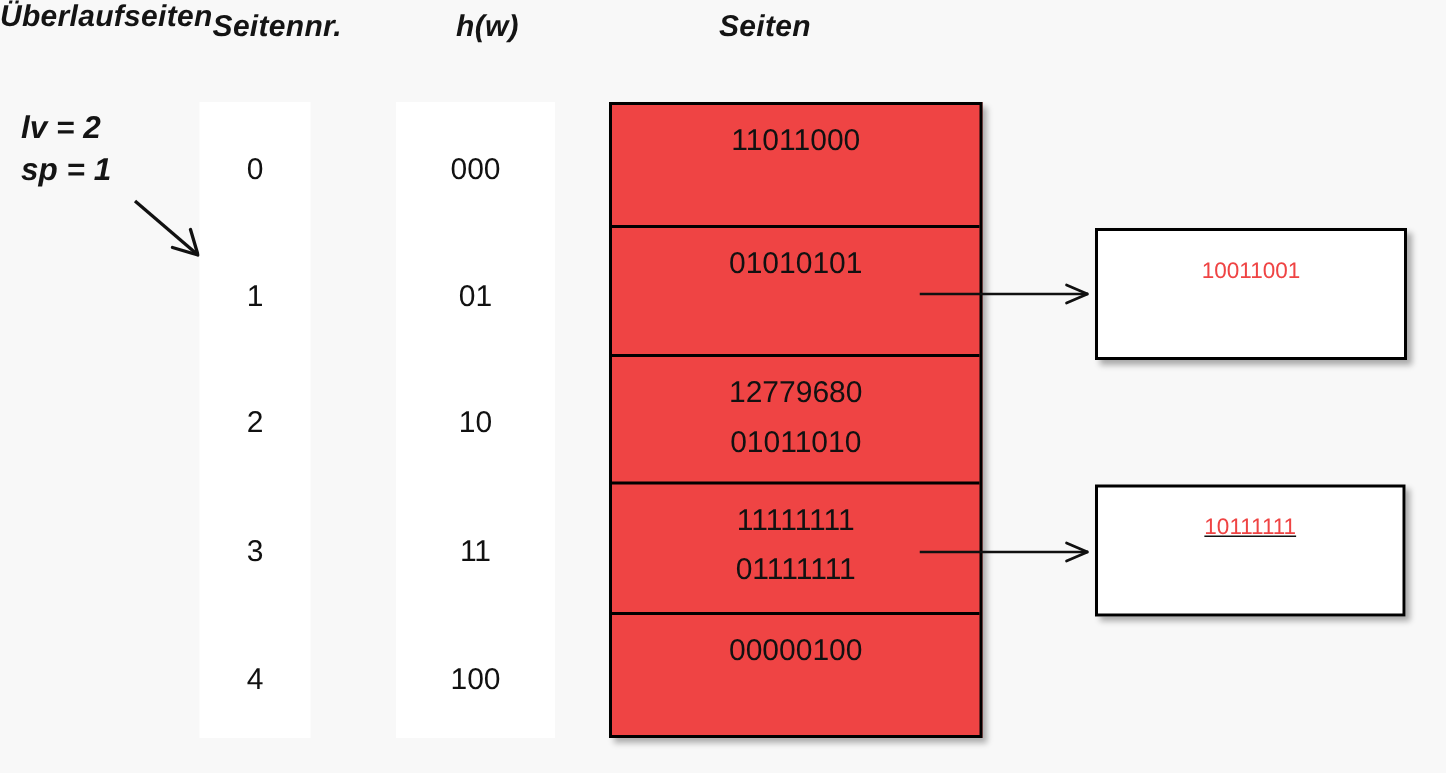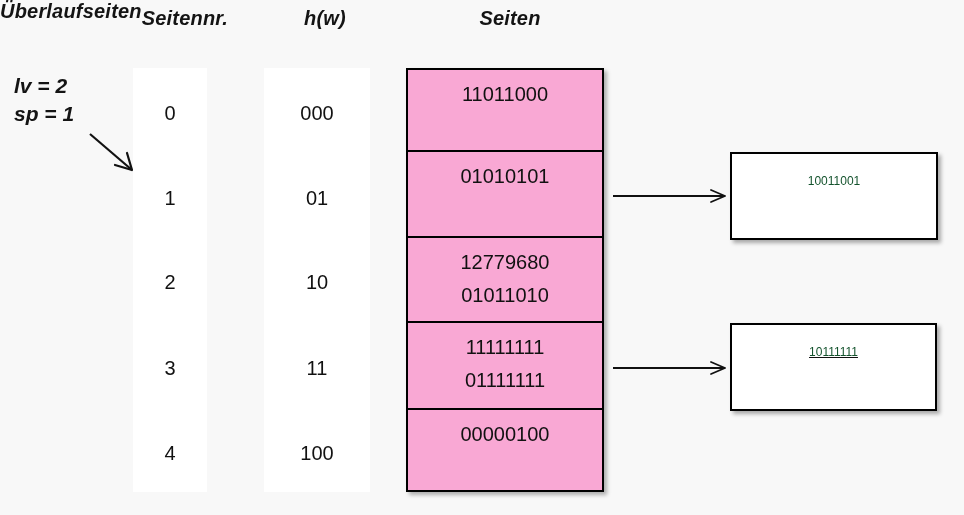--- a/index.html
+++ b/index.html
@@ -78,23 +78,23 @@
     font-weight: 500;
     line-height: 22px;
     color: #111111;
   }
 
   
   #pages-box {
     position: absolute;
     left: 406px;
     top: 68px;
-    width: 198px;
+    width: 249px;
     height: 424px;
-    background: #f9a8d4;
+    background: #ef4444;
     border: 2px solid #000000;
     box-sizing: border-box;
     box-shadow: 3px 3px 4px rgba(0,0,0,0.30);
   }
   .page-slot {
     position: absolute;
     left: 0;
     width: 100%;
     box-sizing: border-box;
     border-bottom: 2px solid #000000;
@@ -115,25 +115,25 @@
     position: absolute;
     background: #ffffff;
     border: 2px solid #000000;
     box-sizing: border-box;
     box-shadow: 3px 3px 4px rgba(0,0,0,0.32);
   }
   #ovf-box-0 { left: 730px; top: 152px; width: 208px; height: 88px; }
   #ovf-box-1 { left: 730px; top: 323px; width: 207px; height: 88px; text-decoration: underline; }
   .ovf-rec {
     text-align: center;
-    font-size: 12px;
+    font-size: 15px;
     font-weight: 500;
     line-height: 22px;
     margin-top: 16px;
-    color: #14532d;
+    color: #ef4444;
     white-space: nowrap;
   }
 
   
   .connector {
     position: absolute;
     left: 613px;
     width: 120px;
     height: 20px;
     pointer-events: none;

